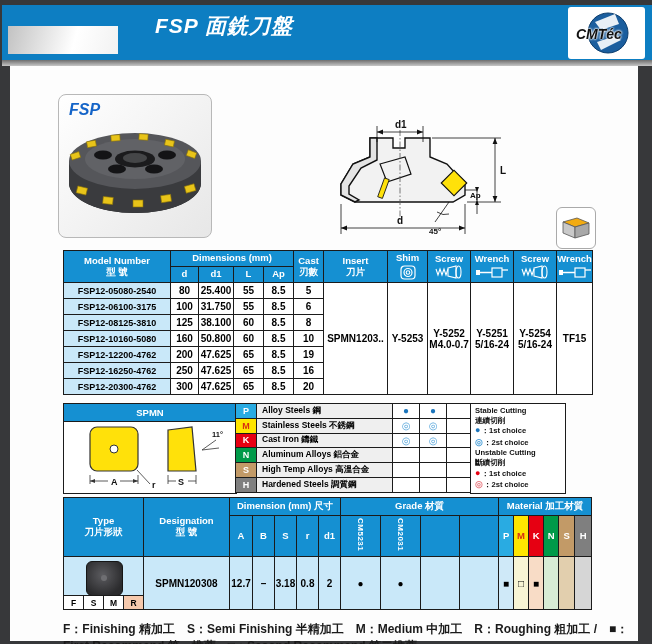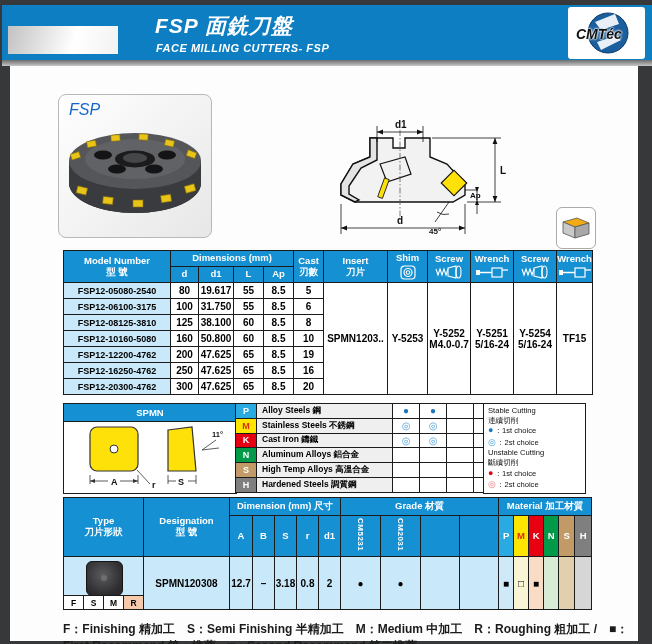--- a/index.html
+++ b/index.html
@@ -12,21 +12,21 @@
   .hdr-title{position:absolute;left:153px;top:7px;color:#fff;font-size:21px;font-weight:bold;font-style:italic;letter-spacing:1px;}
   .hdr-sub{position:absolute;left:154px;top:37px;color:#fff;font-size:11px;font-weight:bold;font-style:italic;letter-spacing:.5px;}
   .logo-box{position:absolute;right:7px;top:2px;width:77px;height:52px;background:#fff;border-radius:3px;}
   .logo-emblem{position:absolute;left:17px;top:3px;}
   .logo-text{position:absolute;left:8px;top:19px;font-size:14px;font-weight:bold;font-style:italic;color:#111;
     text-shadow:0 0 2px #fff,0 0 2px #fff,0 0 3px #fff;}
   .graystrip{position:absolute;left:2px;right:0;top:60px;height:6px;background:linear-gradient(to bottom,#6e6e6e,#c6c6c6);}
   
   .product-box{position:absolute;left:48px;top:28px;width:152px;height:142px;border:1px solid #b8b8b8;border-radius:8px;
     background:linear-gradient(135deg,#ffffff,#e7e7e7);}
-  .product-badge{position:absolute;left:10px;top:6px;color:#1464c8;font-size:16px;font-weight:normal;font-style:italic;}
+  .product-badge{position:absolute;left:10px;top:6px;color:#1464c8;font-size:16px;font-weight:bold;font-style:italic;}
   
   .diagram{position:absolute;left:315px;top:36px;}
   .dim-txt{font-size:10px;font-weight:bold;fill:#111;font-family:"Liberation Sans",sans-serif;}
   .dim-sm{font-size:8px;font-weight:bold;fill:#111;font-family:"Liberation Sans",sans-serif;}
   .workpiece{position:absolute;left:546px;top:141px;width:38px;height:40px;border:1px solid #aaa;border-radius:6px;background:#fff;}
   
   table{border-collapse:collapse;table-layout:fixed;}
   td{border:1px solid #1b1b1b;padding:0;text-align:center;vertical-align:middle;overflow:hidden;}
   .th{background:#1590d2;color:#fff;font-size:9.5px;font-weight:bold;line-height:1.15;}
   .cell{font-size:10px;font-weight:bold;color:#000;background:#fff;}
@@ -41,22 +41,22 @@
   .spmn-head{height:17px;background:#1590d2;color:#fff;font-size:9.5px;font-weight:bold;text-align:center;line-height:17px;border-bottom:1px solid #1b1b1b;}
   .tmat{position:absolute;left:225px;top:337px;width:265px;}
   .tmat td{height:13.8px;}
   .badge{font-size:9px;font-weight:bold;}
   .b-P{background:#29abe2;color:#fff;} .b-M{background:#ffe500;color:#d7310f;}
   .b-K{background:#e60012;color:#fff;} .b-N{background:#009a49;color:#fff;}
   .b-S{background:#c29a67;color:#fff;} .b-H{background:#7f7f7f;color:#fff;}
   .mname{background:#efefef;font-size:8.5px;font-weight:bold;text-align:left;padding-left:5px;}
   .dotc{background:#fff;font-size:10px;}
   .c-blue{color:#1b75bc;} .c-bluer{color:#4a9fd8;} .c-red{color:#e60012;} .c-redr{color:#e87a80;}
-  .legend{position:absolute;left:473px;top:337px;width:90px;height:87px;border:1px solid #1b1b1b;background:#fff;
-    font-size:7.6px;font-weight:normal;color:#111;padding:2px 7px 0 4px;line-height:1.28;}
+  .legend{position:absolute;left:460px;top:337px;width:90px;height:87px;border:1px solid #1b1b1b;background:#fff;
+    font-size:7.6px;font-weight:bold;color:#111;padding:2px 0 0 4px;line-height:1.28;}
   .lg-line span{vertical-align:middle;}
   .lg-sym{font-size:9px;margin-right:1px;}
   
   .t3{position:absolute;left:53px;top:431px;width:528px;}
   .t3 .h1{height:18px;}
   .t3 .h2{height:41px;}
   .t3 .dr{height:53px;}
   .vtext{writing-mode:vertical-rl;text-orientation:mixed;font-size:8px;letter-spacing:.5px;display:inline-block;}
   .m-P{background:#29abe2;color:#fff;} .m-M{background:#ffe500;color:#d7310f;}
   .m-K{background:#e60012;color:#fff;} .m-N{background:#009a49;color:#fff;}
@@ -75,21 +75,20 @@
   .footnote{position:absolute;left:53px;top:555px;font-size:12px;font-weight:bold;color:#1a1a1a;}
 </style>
 </head>
 <body>
 
 <div class="frame">
 
   <div class="hdr">
     <div class="hdr-gradbox"></div>
     <div class="hdr-title">FSP 面銑刀盤</div>
-    <div class="hdr-sub">FACE MILLING CUTTERS- FSP</div>
     <div class="logo-box">
       <svg class="logo-emblem" width="46" height="46" viewBox="0 0 46 46">
         <circle cx="23" cy="23" r="20" fill="#1b5e9e" stroke="#0d3e6e"></circle>
         <path d="M10 12 L30 4 L34 14 L16 20 Z" fill="#fff" opacity="0.9"></path>
         <path d="M36 30 L16 40 L12 32 L30 26 Z" fill="#fff" opacity="0.9"></path>
         <path d="M4 20 L18 18 L18 26 L4 27 Z" fill="#1b5e9e"></path>
       </svg>
       <div class="logo-text">CMTéc</div>
     </div>
   </div>
@@ -247,21 +246,21 @@
       </tr>
       <tr>
         <td class="th">d</td>
         <td class="th">d1</td>
         <td class="th">L</td>
         <td class="th">Ap</td>
       </tr>
       <tr>
         <td class="cell lblue mdl">FSP12-05080-2540</td>
         <td class="cell">80</td>
-        <td class="cell">19.617</td>
+        <td class="cell">25.400</td>
         <td class="cell">55</td>
         <td class="cell">8.5</td>
         <td class="cell">5</td>
         <td class="cell" rowspan="7">SPMN1203..</td>
         <td class="cell" rowspan="7">Y-5253</td>
         <td class="cell" rowspan="7">
           <div>Y-5252</div>
               <div>M4.0-0.7</div>
             </td>
         <td class="cell" rowspan="7">

